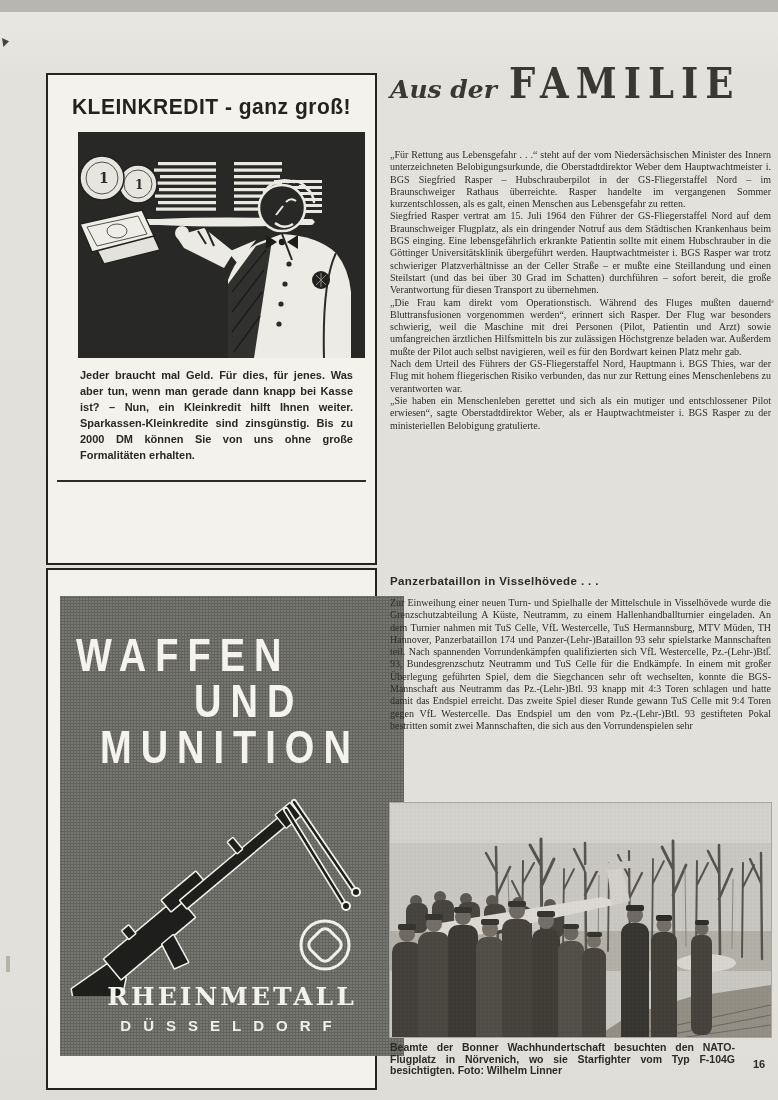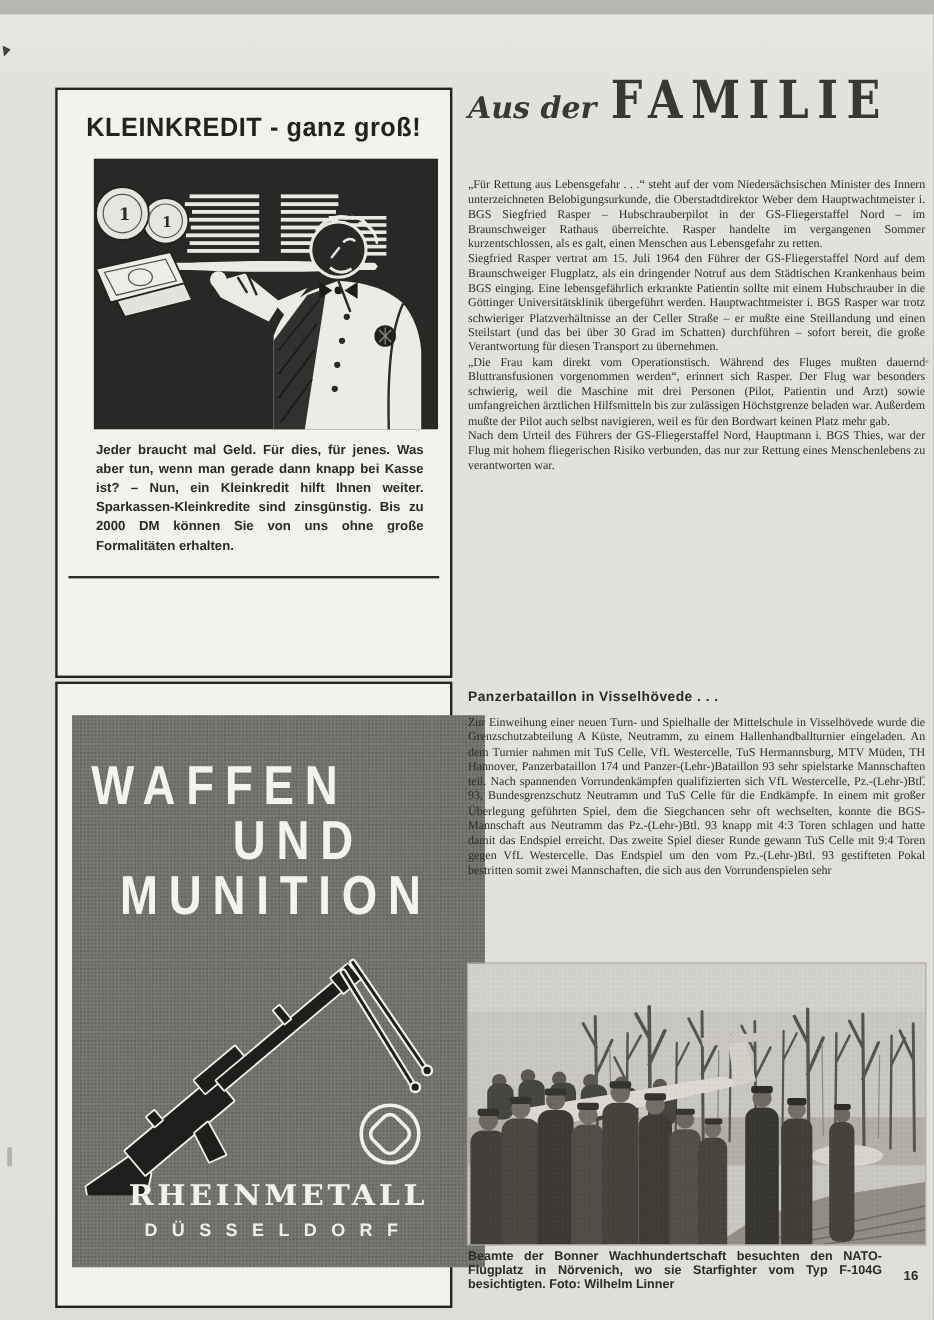--- a/index.html
+++ b/index.html
@@ -222,20 +222,21 @@
   <div class="masthead">
     <span class="prefix">Aus der</span>
     <span class="title">FAMILIE</span>
   </div>
 
   <div class="bodytext bt1">
     <p>„Für Rettung aus Lebensgefahr . . .“ steht auf der vom Niedersächsischen Minister des Innern unterzeichneten Belobigungsurkunde, die Oberstadtdirektor Weber dem Hauptwachtmeister i. BGS Siegfried Rasper – Hubschrauberpilot in der GS-Fliegerstaffel Nord – im Braunschweiger Rathaus überreichte. Rasper handelte im vergangenen Sommer kurzentschlossen, als es galt, einen Menschen aus Lebensgefahr zu retten.</p>
     <p>Siegfried Rasper vertrat am 15. Juli 1964 den Führer der GS-Fliegerstaffel Nord auf dem Braunschweiger Flugplatz, als ein dringender Notruf aus dem Städtischen Krankenhaus beim BGS einging. Eine lebensgefährlich erkrankte Patientin sollte mit einem Hubschrauber in die Göttinger Universitätsklinik übergeführt werden. Hauptwachtmeister i. BGS Rasper war trotz schwieriger Platzverhältnisse an der Celler Straße – er mußte eine Steillandung und einen Steilstart (und das bei über 30 Grad im Schatten) durchführen – sofort bereit, die große Verantwortung für diesen Transport zu übernehmen.</p>
     <p>„Die Frau kam direkt vom Operationstisch. Während des Fluges mußten dauernd Bluttransfusionen vorgenommen werden“, erinnert sich Rasper. Der Flug war besonders schwierig, weil die Maschine mit drei Personen (Pilot, Patientin und Arzt) sowie umfangreichen ärztlichen Hilfsmitteln bis zur zulässigen Höchstgrenze beladen war. Außerdem mußte der Pilot auch selbst navigieren, weil es für den Bordwart keinen Platz mehr gab.</p>
     <p>Nach dem Urteil des Führers der GS-Fliegerstaffel Nord, Hauptmann i. BGS Thies, war der Flug mit hohem fliegerischen Risiko verbunden, das nur zur Rettung eines Menschenlebens zu verantworten war.</p>
+    <p>„Sie haben ein Menschenleben gerettet und sich als ein mutiger und entschlossener Pilot erwiesen“, sagte Oberstadtdirektor Weber, als er Hauptwachtmeister i. BGS Rasper zu der ministeriellen Belobigung gratulierte.</p>
   </div>
 
   <h3 class="subhead sh2">Panzerbataillon in Visselhövede . . .</h3>
   <div class="bodytext bt2">
     <p>Zur Einweihung einer neuen Turn- und Spielhalle der Mittelschule in Visselhövede wurde die Grenzschutzabteilung A Küste, Neutramm, zu einem Hallenhandballturnier eingeladen. An dem Turnier nahmen mit TuS Celle, VfL Westercelle, TuS Hermannsburg, MTV Müden, TH Hannover, Panzerbataillon 174 und Panzer-(Lehr-)Bataillon 93 sehr spielstarke Mannschaften teil. Nach spannenden Vorrundenkämpfen qualifizierten sich VfL Westercelle, Pz.-(Lehr-)Btl. 93, Bundesgrenzschutz Neutramm und TuS Celle für die Endkämpfe. In einem mit großer Überlegung geführten Spiel, dem die Siegchancen sehr oft wechselten, konnte die BGS-Mannschaft aus Neutramm das Pz.-(Lehr-)Btl. 93 knapp mit 4:3 Toren schlagen und hatte damit das Endspiel erreicht. Das zweite Spiel dieser Runde gewann TuS Celle mit 9:4 Toren gegen VfL Westercelle. Das Endspiel um den vom Pz.-(Lehr-)Btl. 93 gestifteten Pokal bestritten somit zwei Mannschaften, die sich aus den Vorrundenspielen sehr</p>
   </div>
 
   <svg class="photo" viewBox="0 0 381 234">
     <defs>
       <pattern id="grain" width="4" height="4" patternUnits="userSpaceOnUse">

